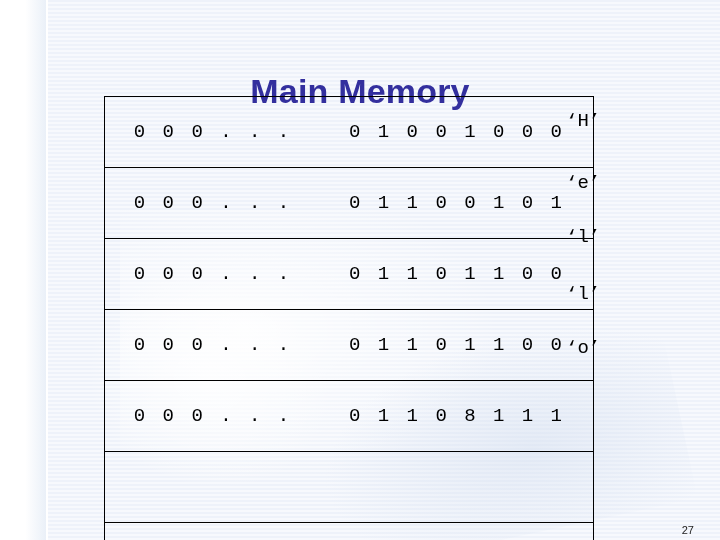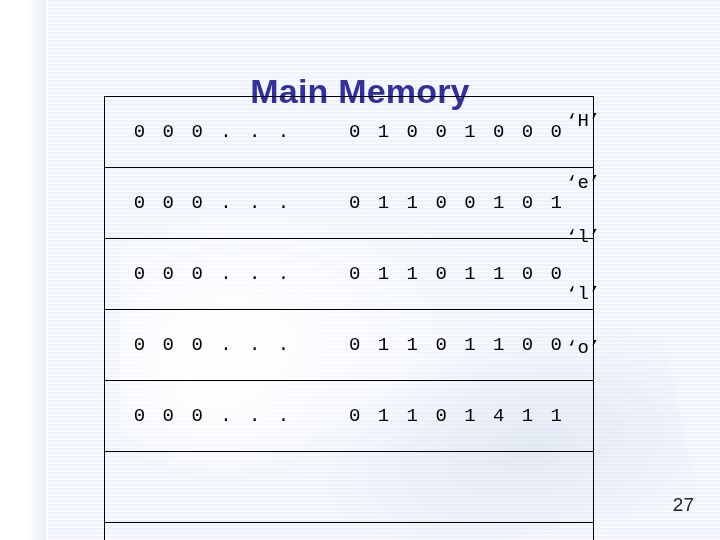--- a/index.html
+++ b/index.html
@@ -129,22 +129,22 @@
     position: absolute;
     left: 566px;
     font-family: "Liberation Mono", monospace;
     font-size: 19px;
     color: #000000;
     white-space: nowrap;
   }
   .page-num {
     position: absolute;
     right: 26px;
-    bottom: 24px;
-    font-size: 19px;
+    bottom: 4px;
+    font-size: 11px;
     color: #222222;
     margin-top: 24px;
   }
 </style>
 </head>
 <body>
 
 <div class="slide">
 
   <div class="left-band"></div>
@@ -169,21 +169,21 @@
         <tr>
           <td class="col-left">0 0 0 . . .</td>
           <td class="col-right">0 1 1 0 1 1 0 0</td>
         </tr>
         <tr>
           <td class="col-left">0 0 0 . . .</td>
           <td class="col-right">0 1 1 0 1 1 0 0</td>
         </tr>
         <tr>
           <td class="col-left">0 0 0 . . .</td>
-          <td class="col-right">0 1 1 0 1 4 1 1</td>
+          <td class="col-right">0 1 1 0 8 1 1 1</td>
         </tr>
         <tr>
           <td class="col-left"></td>
           <td class="col-right"></td>
         </tr>
         <tr>
           <td class="col-left"></td>
           <td class="col-right"></td>
         </tr>
       </tbody>

